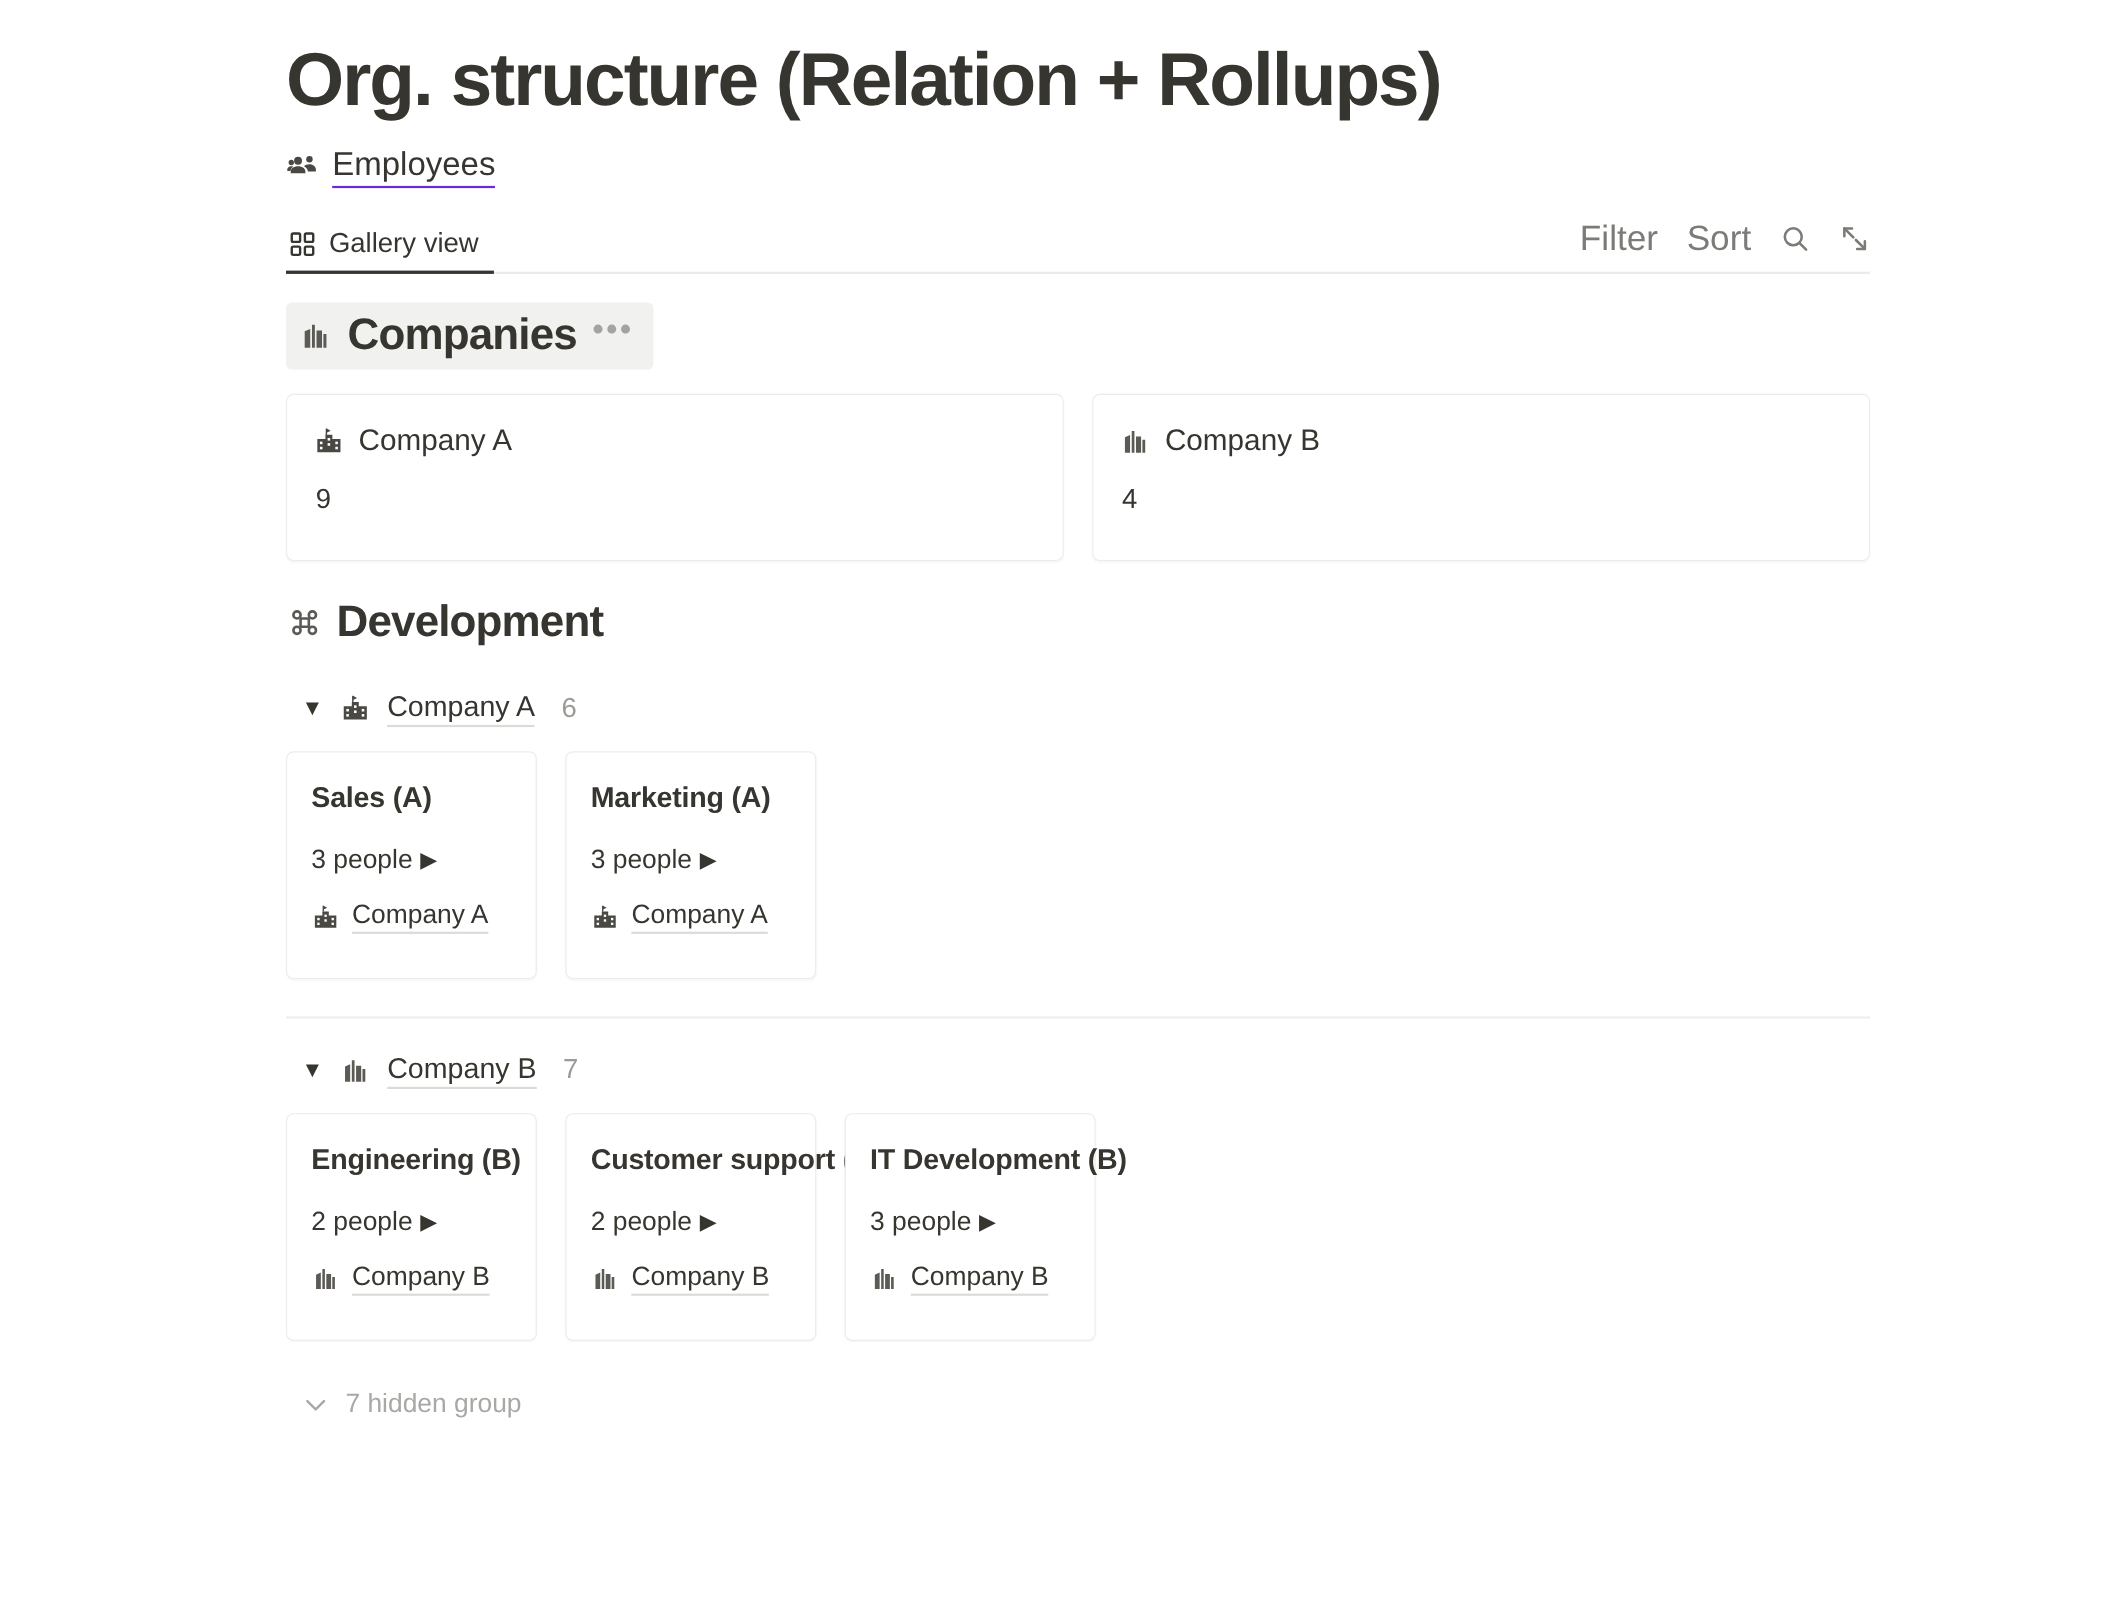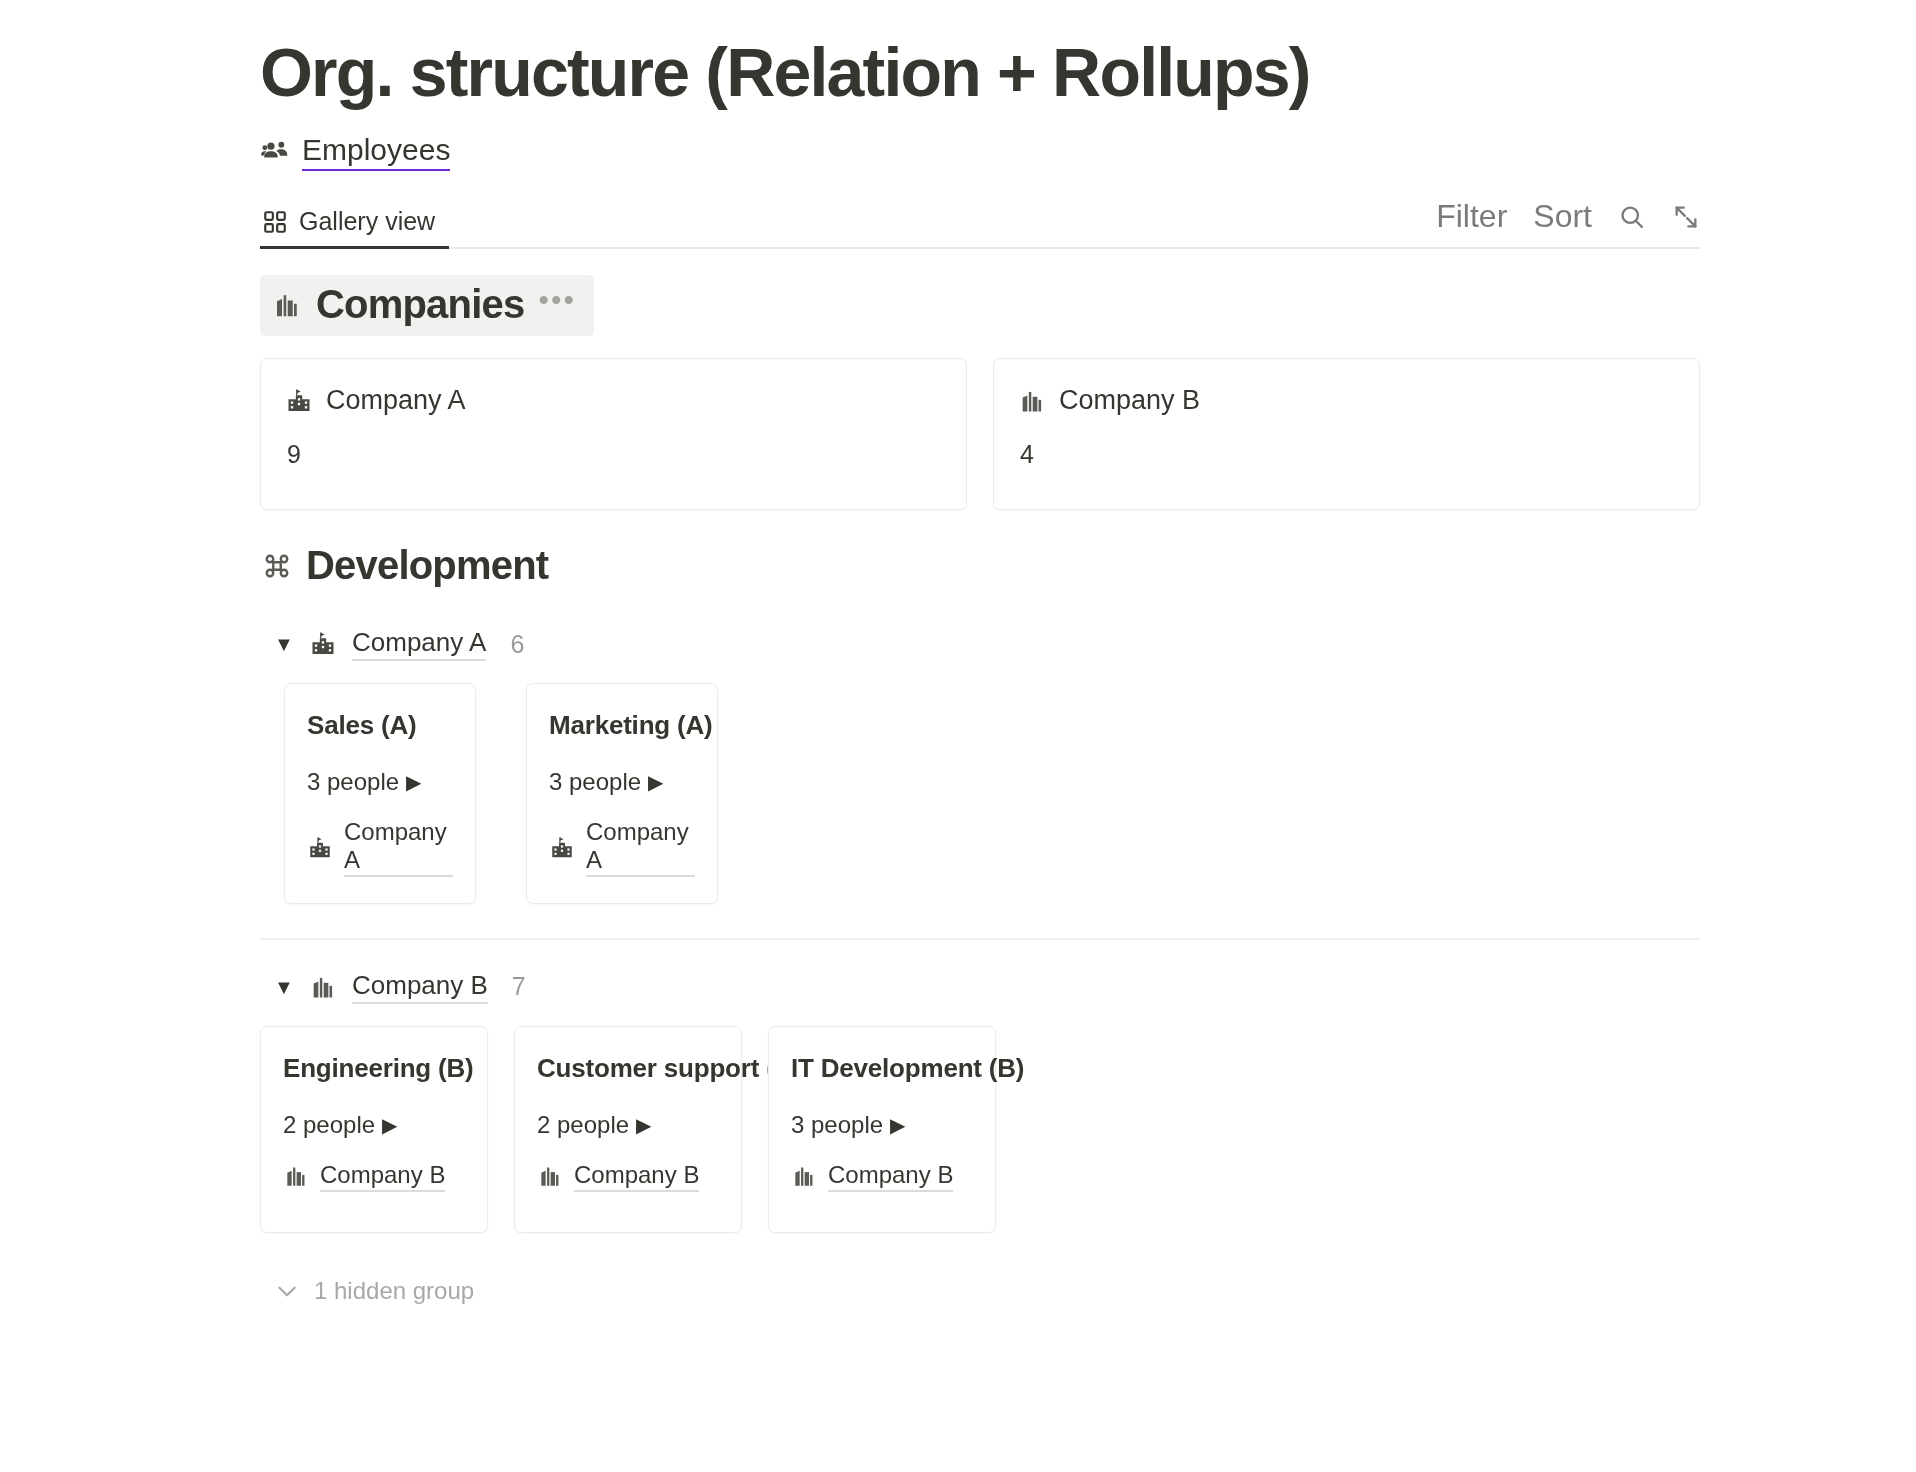--- a/index.html
+++ b/index.html
@@ -191,21 +191,21 @@
     gap: 11px;
   }
   .relation-label {
     font-size: 24px;
     color: #37352f;
     border-bottom: 2px solid #dcdbd8;
     padding-bottom: 1px;
   }
 
   
-  .card.dept.w1 { width: 192px; margin-left: 24px; }
+  .card.dept.w1 { width: 228px; }
 
   
   .group-header {
     display: flex;
     align-items: center;
     gap: 15px;
     margin-top: 30px;
     margin-bottom: 22px;
     padding-left: 14px;
   }
@@ -518,17 +518,17 @@
         </div>
       </div>
     </div>
 
     <div class="hidden-group">
       <span class="icon">
         <svg width="26" height="26" viewBox="0 0 24 24" fill="none" stroke="#a9a8a5" stroke-width="2" stroke-linecap="round" stroke-linejoin="round">
           <path d="M5 9 L12 16 L19 9"></path>
         </svg>
       </span>
-      <span class="hg-label">1 hidden group</span>
+      <span class="hg-label">7 hidden group</span>
     </div>
 
   </div>
 </div>
 
 </body></html>

